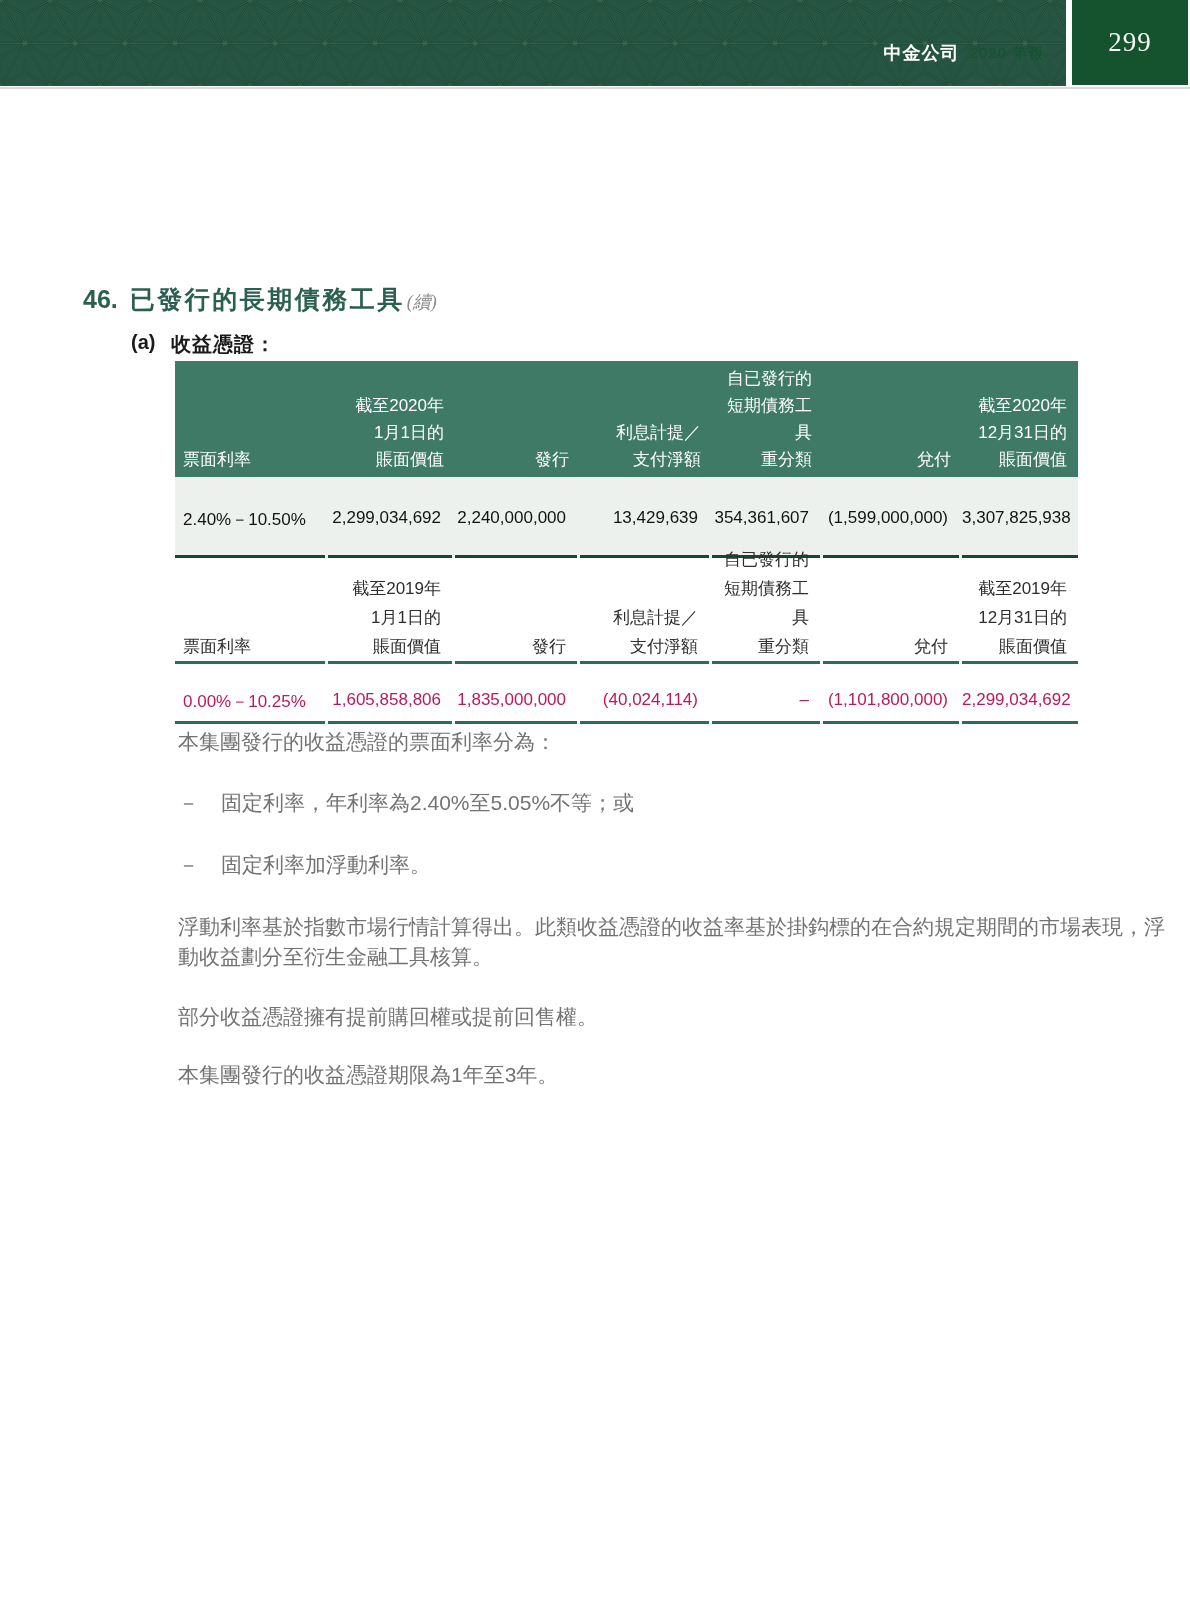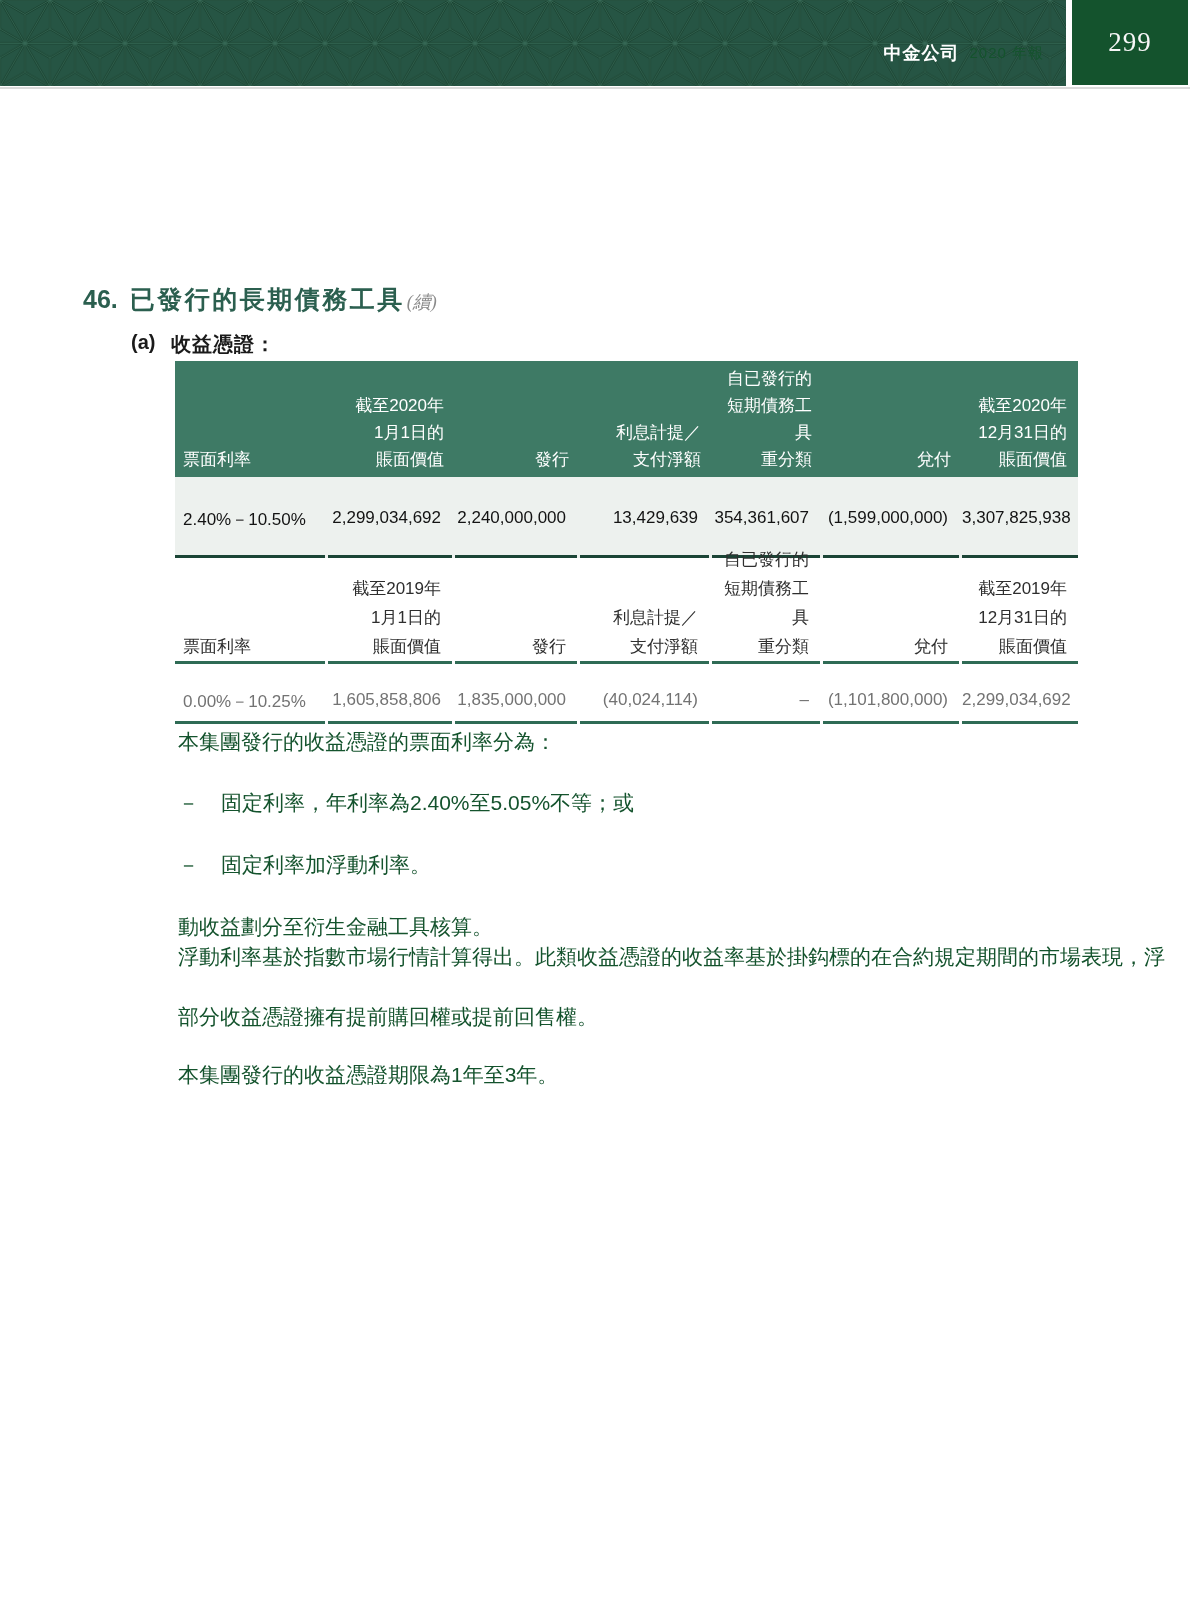--- a/index.html
+++ b/index.html
@@ -45,27 +45,27 @@
   .t1 .td{font-size:17px;color:#131313;text-align:right;
           padding:31px 11px 24px 0;border-bottom:3px solid #1b4536;margin-right:3px;}
   .t1 .td.c1{text-align:left;padding-left:8px;}
   .t1 .td.c7{margin-right:0;padding-right:11px;}
   
   .t2 .th{display:flex;flex-direction:column;justify-content:flex-end;text-align:right;
           color:#2e2e2e;font-size:17px;line-height:29px;
           padding:10px 11px 0 0;border-bottom:3px solid #2f6b55;margin-right:3px;}
   .t2 .th.c1{text-align:left;padding-left:8px;padding-right:0;}
   .t2 .th.c7{margin-right:0;padding-right:11px;}
-  .t2 .td{font-size:17px;color:#737373;text-align:right;
+  .t2 .td{font-size:17px;color:#be185d;text-align:right;
           padding:26px 11px 8px 0;border-bottom:3px solid #2f6b55;margin-right:3px;}
   .t2 .td.c1{text-align:left;padding-left:8px;}
   .t2 .td.c7{margin-right:0;padding-right:11px;}
   .hl{min-height:0;}
   
-  .paras{position:absolute;left:178px;top:727px;width:902px;font-size:21px;line-height:30px;color:#14532d;}
+  .paras{position:absolute;left:178px;top:727px;width:902px;font-size:21px;line-height:30px;color:#737373;}
   .p1{margin:0 0 31px 0;}
   .bullet{display:flex;margin:0 0 32px 0;}
   .bullet-marker{width:43px;flex:0 0 43px;}
   .p2{margin:0 0 30px 0;white-space:nowrap;}
   .p3{margin:0 0 28px 0;}
   .p4{margin:0;}
 </style>
 </head>
 <body>
 
@@ -204,20 +204,20 @@
     <div class="p1">本集團發行的收益憑證的票面利率分為：</div>
     <div class="bullet">
       <span class="bullet-marker">－</span>
       <span>固定利率，年利率為2.40%至5.05%不等；或</span>
     </div>
     <div class="bullet">
       <span class="bullet-marker">－</span>
       <span>固定利率加浮動利率。</span>
     </div>
     <div class="p2">
+      <div>浮動利率基於指數市場行情計算得出。此類收益憑證的收益率基於掛鈎標的在合約規定期間的市場表現，浮</div>
       <div>動收益劃分至衍生金融工具核算。</div>
-      <div>浮動利率基於指數市場行情計算得出。此類收益憑證的收益率基於掛鈎標的在合約規定期間的市場表現，浮</div>
     </div>
     <div class="p3">部分收益憑證擁有提前購回權或提前回售權。</div>
     <div class="p4">本集團發行的收益憑證期限為1年至3年。</div>
   </div>
 
 </div>
 
 </body></html>

